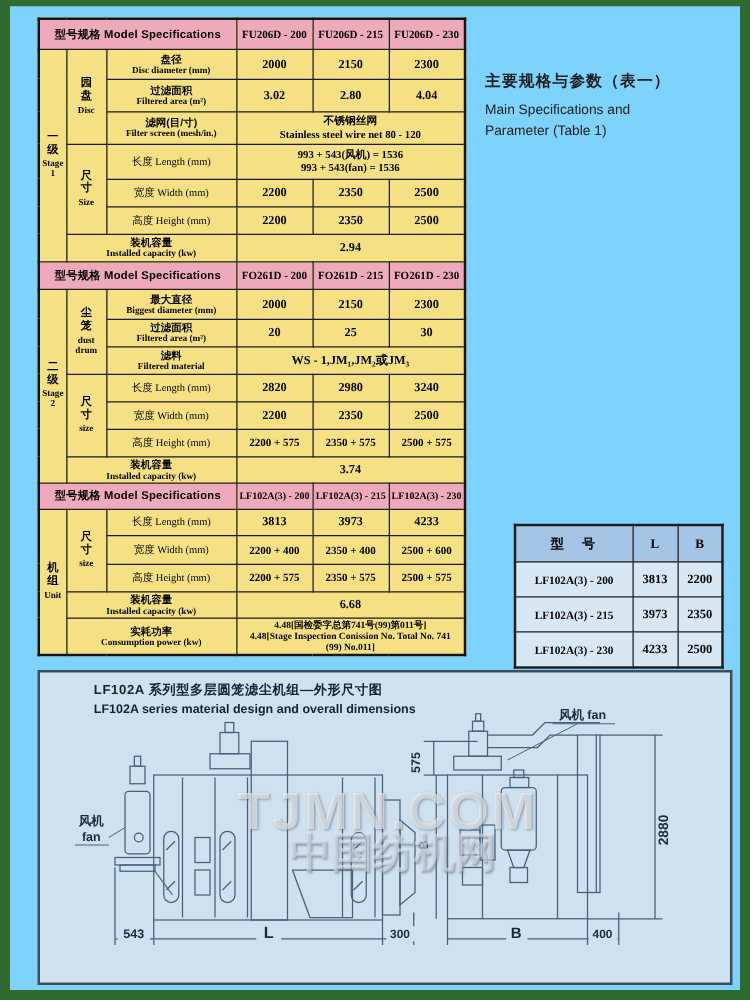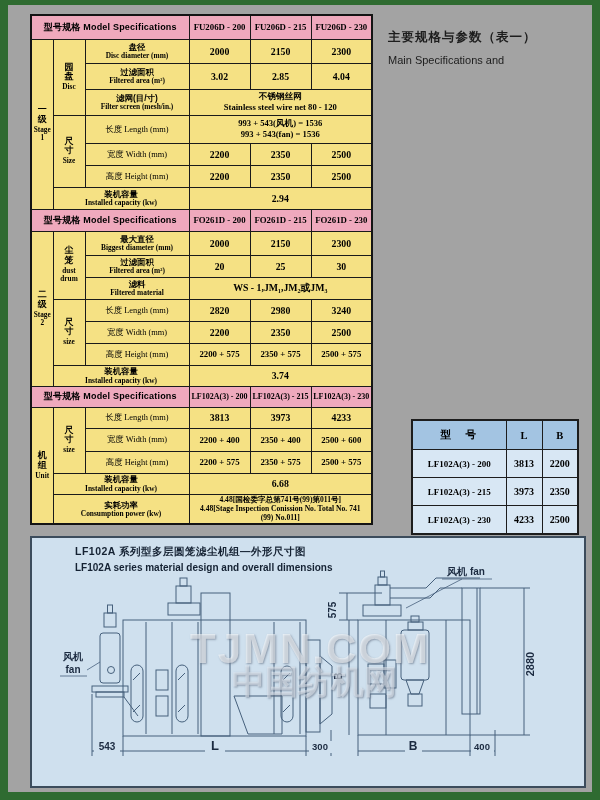--- a/index.html
+++ b/index.html
@@ -1,37 +1,37 @@
 <!DOCTYPE html>
 <html><head>
 <meta charset="utf-8">
 <style>
   html,body{margin:0;padding:0;}
   body{width:600px;height:800px;font-family:"Liberation Sans","DejaVu Sans",sans-serif;background:#fff;}
-  .page{position:relative;width:600px;height:800px;box-sizing:border-box;background:#a3a3a3;
+  .page{position:relative;width:600px;height:800px;box-sizing:border-box;background:#7dd3fc;
         border:8px solid #2f6b31;border-top-width:5px;overflow:hidden;}
 
   
   .spec{position:absolute;left:22px;top:9px;width:341px;border-collapse:collapse;background:#f5e184;
         table-layout:fixed;border:2px solid #141414;}
   .spec td{border:1px solid #1a1a1a;text-align:center;vertical-align:middle;padding:0 1px;overflow:hidden;}
   tr.hdr td{background:#efa9bd;}
   .hdl{font-weight:bold;font-size:9px;letter-spacing:0.2px;}
   .mod{font-weight:bold;font-size:8.8px;font-family:"Liberation Serif","DejaVu Serif",serif;margin-left:22px;}
   .cvt{display:inline-block;width:1.15em;word-break:break-all;line-height:1.08;font-weight:bold;font-size:9px;}
   .sen{display:block;font-size:7.3px;font-weight:bold;line-height:1.12;font-family:"Liberation Serif","DejaVu Serif",serif;}
   .zh{display:block;font-weight:bold;font-size:8.4px;line-height:1.22;}
   .en{display:block;font-size:7.4px;font-weight:bold;line-height:1.1;font-family:"Liberation Serif","DejaVu Serif",serif;}
   .l1{font-weight:normal;font-size:8.4px;font-family:"Liberation Serif","DejaVu Serif",serif;}
   .val{font-weight:bold;font-size:9.8px;font-family:"Liberation Serif","DejaVu Serif",serif;}
   .vs{display:block;line-height:1.25;font-size:8.6px;}
   .pw .vs{font-size:7.6px;line-height:1.2;}
 
   
-  .title-block{position:absolute;left:380px;top:24px;color:#1d1d1d;}
+  .title-block{position:absolute;left:380px;top:52px;color:#1d1d1d;}
   .tb-zh{font-size:12.5px;font-weight:600;letter-spacing:1px;}
   .tb-en{font-size:11px;margin-top:6px;line-height:1.5;}
 
   
   .side{position:absolute;left:403px;top:414px;width:166px;border-collapse:collapse;table-layout:fixed;
         background:#d8e7f4;border:2px solid #1d1d1d;}
   .side td{border:1px solid #1d1d1d;text-align:center;vertical-align:middle;height:25px;}
   .side tr.shdr td{background:#a3c4e2;height:26px;}
   .sh-model{font-weight:bold;font-size:10.5px;letter-spacing:2px;margin-left:22px;}
   .sh-lb{font-weight:bold;font-size:10.5px;font-family:"Liberation Serif","DejaVu Serif",serif;}
@@ -93,21 +93,21 @@
       <td class="val">2000</td>
       <td class="val">2150</td>
       <td class="val">2300</td>
     </tr>
     <tr style="height:26px">
       <td>
         <span class="zh">过滤面积</span>
         <span class="en">Filtered area (m²)</span>
       </td>
       <td class="val">3.02</td>
-      <td class="val">2.85</td>
+      <td class="val">2.80</td>
       <td class="val">4.04</td>
     </tr>
     <tr style="height:26px">
       <td>
         <span class="zh">滤网(目/寸)</span>
         <span class="en">Filter screen (mesh/in.)</span>
       </td>
       <td colspan="3" class="val">
         <span class="vs">不锈钢丝网</span>
         <span class="vs">Stainless steel wire net 80 - 120</span>
@@ -265,20 +265,21 @@
         <span class="vs">(99) No.011]</span>
       </td>
     </tr>
   </tbody>
     </table>
 
   <div class="title-block">
     <div class="tb-zh">主要规格与参数（表一）</div>
     <div class="tb-en">
       <div>Main Specifications and</div>
+      <div>Parameter (Table 1)</div>
     </div>
   </div>
 
   <table class="side">
     <colgroup>
         <col style="width:94px">
         <col style="width:36px">
         <col style="width:36px">
       </colgroup>
     <tbody>

